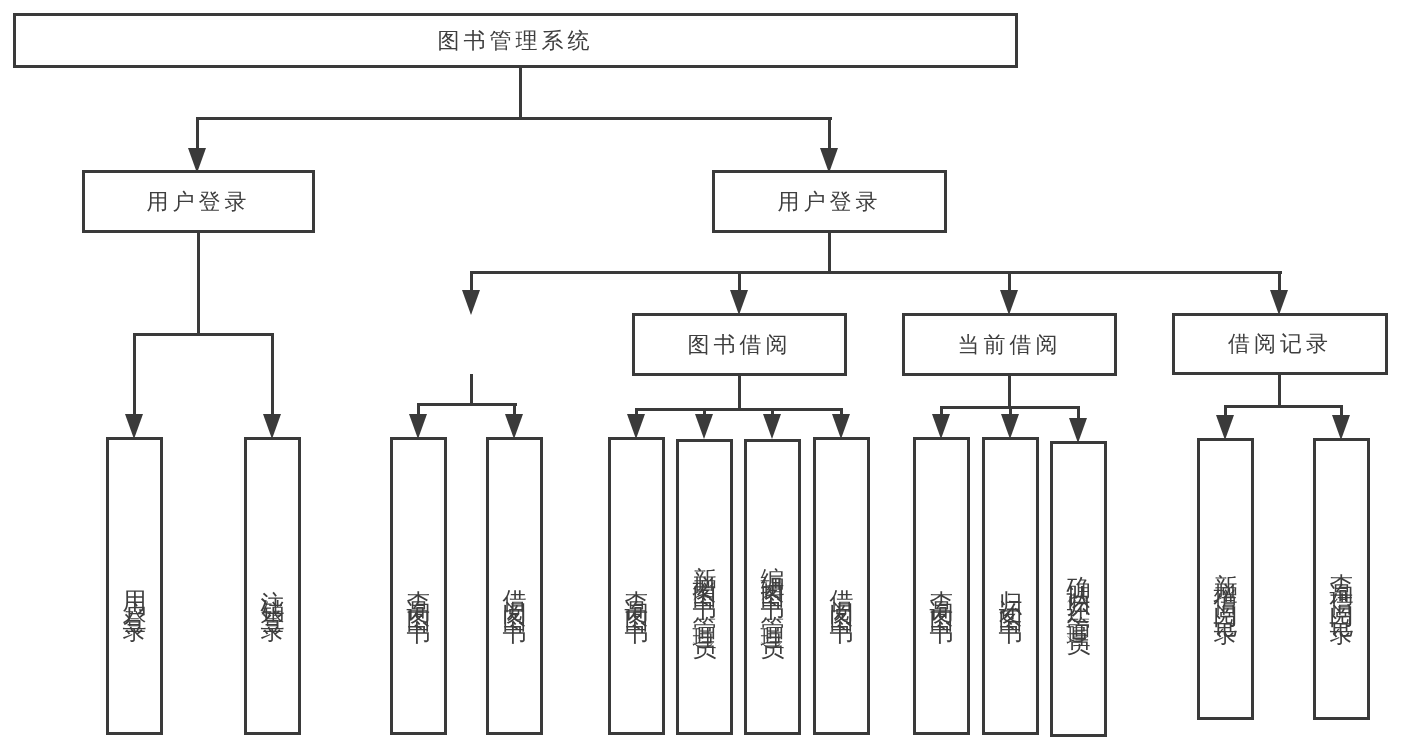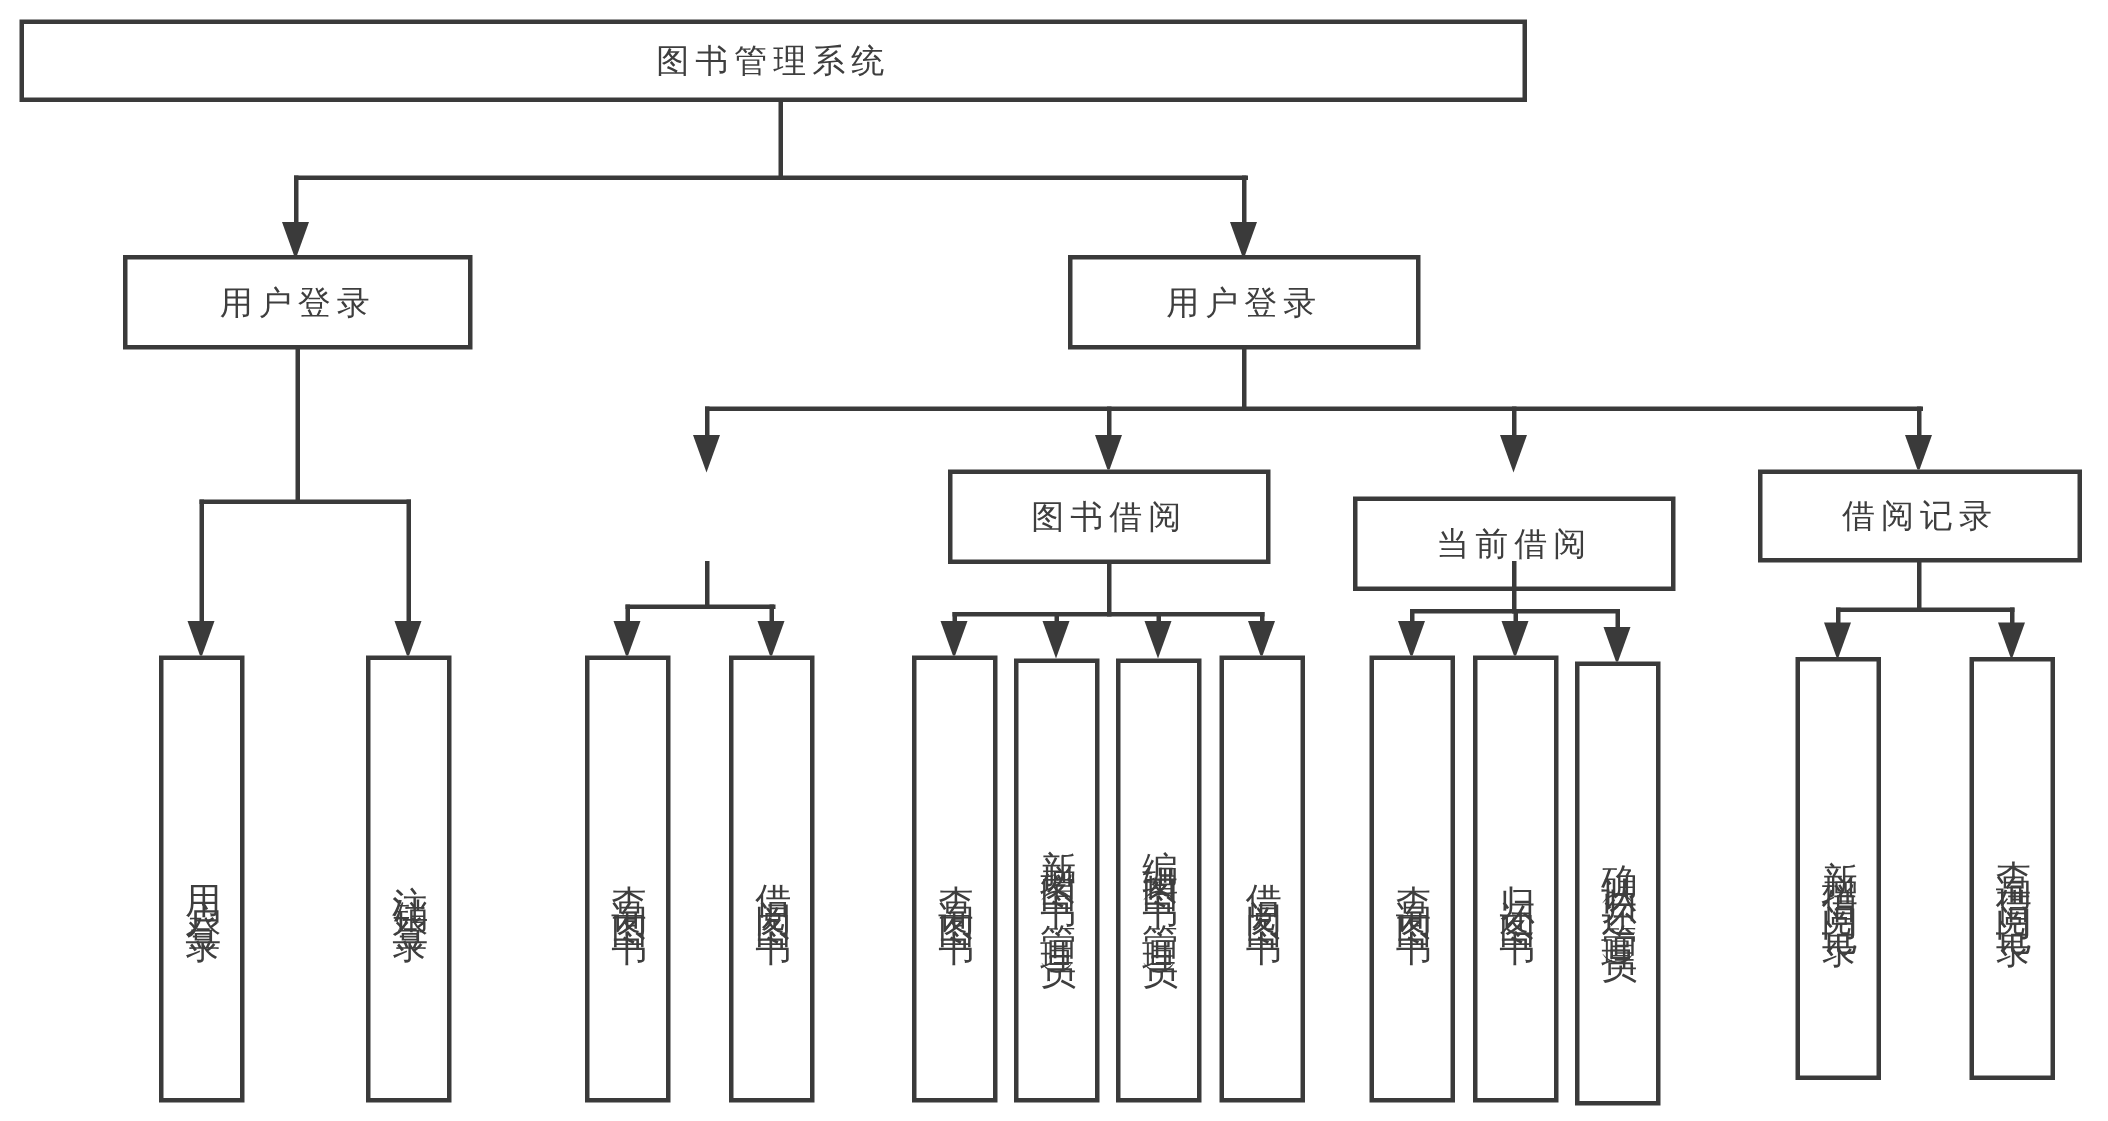--- a/index.html
+++ b/index.html
@@ -76,21 +76,21 @@
   <div class="vline" style="left:738px;top:271px;height:22px;"></div>
   <div class="arrow" style="left:730px;top:290px;"></div>
   <div class="vline" style="left:1008px;top:271px;height:22px;"></div>
   <div class="arrow" style="left:1000px;top:290px;"></div>
   <div class="vline" style="left:1278px;top:271px;height:22px;"></div>
   <div class="arrow" style="left:1270px;top:290px;"></div>
 
   <div class="box" style="left:632px;top:313px;width:215px;height:63px;">
     <span>图书借阅</span>
   </div>
-  <div class="box" style="left:902px;top:331px;width:215px;height:63px;">
+  <div class="box" style="left:902px;top:313px;width:215px;height:63px;">
     <span>当前借阅</span>
   </div>
   <div class="box" style="left:1172px;top:313px;width:216px;height:62px;">
     <span>借阅记录</span>
   </div>
 
   <div class="vline" style="left:470px;top:374px;height:32px;"></div>
   <div class="hline" style="left:417px;top:403px;width:100px;"></div>
   <div class="vline" style="left:417px;top:403px;height:14px;"></div>
   <div class="arrow" style="left:409px;top:414px;"></div>

